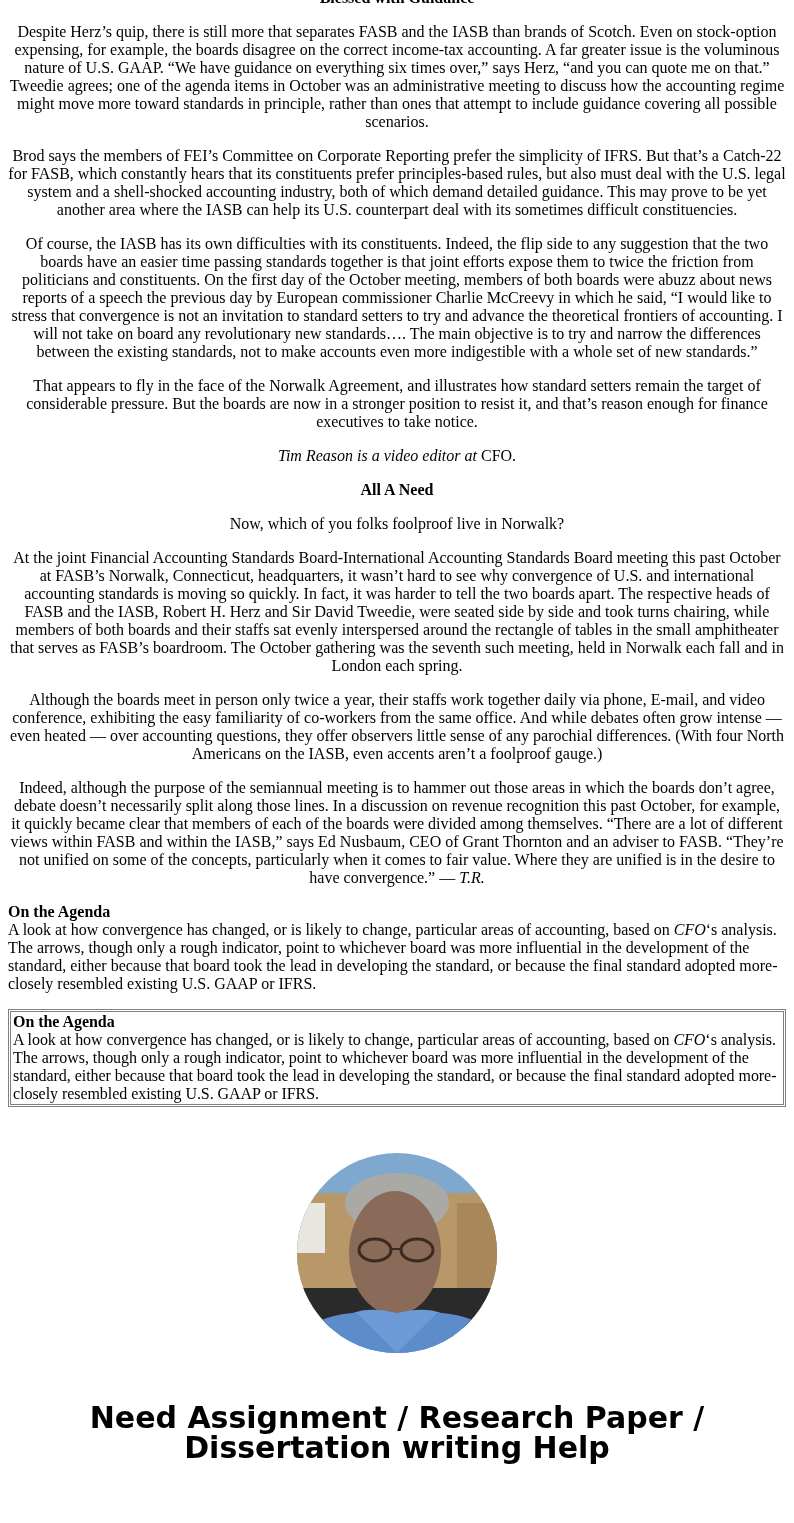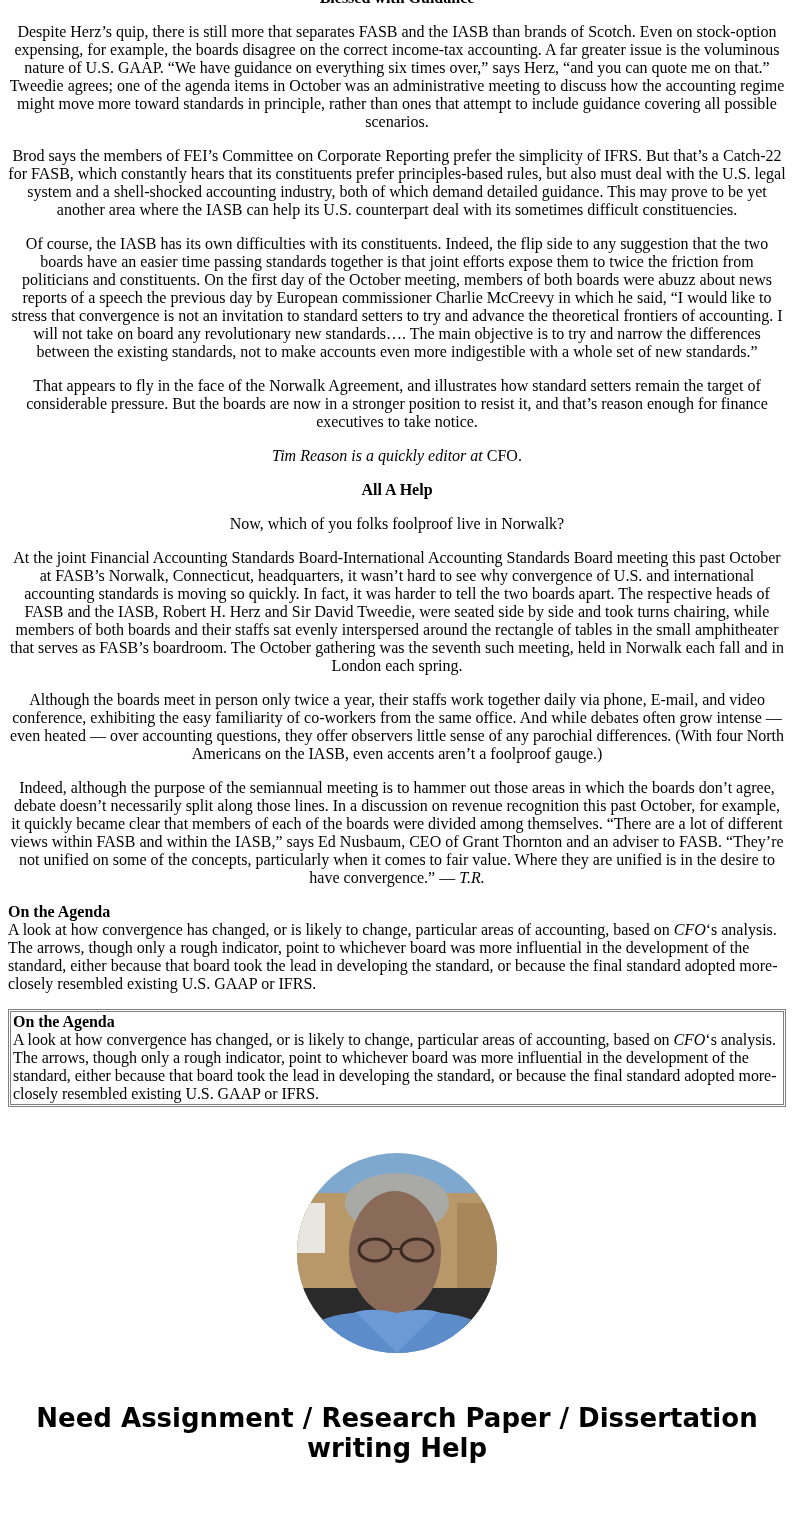--- a/index.html
+++ b/index.html
@@ -39,36 +39,36 @@
     overflow: hidden;
   }
   .promo {
     position: absolute;
     left: 0;
     top: 1403px;
     width: 794px;
     text-align: center;
     font-family: "DejaVu Sans", sans-serif;
     font-weight: bold;
-    font-size: 26px;
+    font-size: 30px;
     line-height: 30px;
     color: #000;
   }
 </style>
 </head>
 <body>
 
 <div class="content">
   <p class="h">Blessed with Guidance</p>
   <p>Despite Herz’s quip, there is still more that separates FASB and the IASB than brands of Scotch. Even on stock-option expensing, for example, the boards disagree on the correct income-tax accounting. A far greater issue is the voluminous nature of U.S. GAAP. “We have guidance on everything six times over,” says Herz, “and you can quote me on that.” Tweedie agrees; one of the agenda items in October was an administrative meeting to discuss how the accounting regime might move more toward standards in principle, rather than ones that attempt to include guidance covering all possible scenarios.</p>
   <p>Brod says the members of FEI’s Committee on Corporate Reporting prefer the simplicity of IFRS. But that’s a Catch-22 for FASB, which constantly hears that its constituents prefer principles-based rules, but also must deal with the U.S. legal system and a shell-shocked accounting industry, both of which demand detailed guidance. This may prove to be yet another area where the IASB can help its U.S. counterpart deal with its sometimes difficult constituencies.</p>
   <p>Of course, the IASB has its own difficulties with its constituents. Indeed, the flip side to any suggestion that the two boards have an easier time passing standards together is that joint efforts expose them to twice the friction from politicians and constituents. On the first day of the October meeting, members of both boards were abuzz about news reports of a speech the previous day by European commissioner Charlie McCreevy in which he said, “I would like to stress that convergence is not an invitation to standard setters to try and advance the theoretical frontiers of accounting. I will not take on board any revolutionary new standards…. The main objective is to try and narrow the differences between the existing standards, not to make accounts even more indigestible with a whole set of new standards.”</p>
   <p>That appears to fly in the face of the Norwalk Agreement, and illustrates how standard setters remain the target of considerable pressure. But the boards are now in a stronger position to resist it, and that’s reason enough for finance executives to take notice.</p>
-  <p><i>Tim Reason is a quickly editor at</i><span> CFO.</span></p>
-  <p class="h">All A Help</p>
+  <p><i>Tim Reason is a video editor at</i><span> CFO.</span></p>
+  <p class="h">All A Need</p>
   <p>Now, which of you folks foolproof live in Norwalk?</p>
   <p>At the joint Financial Accounting Standards Board-International Accounting Standards Board meeting this past October at FASB’s Norwalk, Connecticut, headquarters, it wasn’t hard to see why convergence of U.S. and international accounting standards is moving so quickly. In fact, it was harder to tell the two boards apart. The respective heads of FASB and the IASB, Robert H. Herz and Sir David Tweedie, were seated side by side and took turns chairing, while members of both boards and their staffs sat evenly interspersed around the rectangle of tables in the small amphitheater that serves as FASB’s boardroom. The October gathering was the seventh such meeting, held in Norwalk each fall and in London each spring.</p>
   <p>Although the boards meet in person only twice a year, their staffs work together daily via phone, E-mail, and video conference, exhibiting the easy familiarity of co-workers from the same office. And while debates often grow intense — even heated — over accounting questions, they offer observers little sense of any parochial differences. (With four North Americans on the IASB, even accents aren’t a foolproof gauge.)</p>
   <p><span>Indeed, although the purpose of the semiannual meeting is to hammer out those areas in which the boards don’t agree, debate doesn’t necessarily split along those lines. In a discussion on revenue recognition this past October, for example, it quickly became clear that members of each of the boards were divided among themselves. “There are a lot of different views within FASB and within the IASB,” says Ed Nusbaum, CEO of Grant Thornton and an adviser to FASB. “They’re not unified on some of the concepts, particularly when it comes to fair value. Where they are unified is in the desire to have convergence.” — </span><i>T.R.</i></p>
 
   <div class="agenda-block">
     <div class="h">On the Agenda</div>
     <div><span>A look at how convergence has changed, or is likely to change, particular areas of accounting, based on </span><i>CFO</i><span>‘s analysis. The arrows, though only a rough indicator, point to whichever board was more influential in the development of the standard, either because that board took the lead in developing the standard, or because the final standard adopted more-closely resembled existing U.S. GAAP or IFRS.</span></div>
   </div>
 

